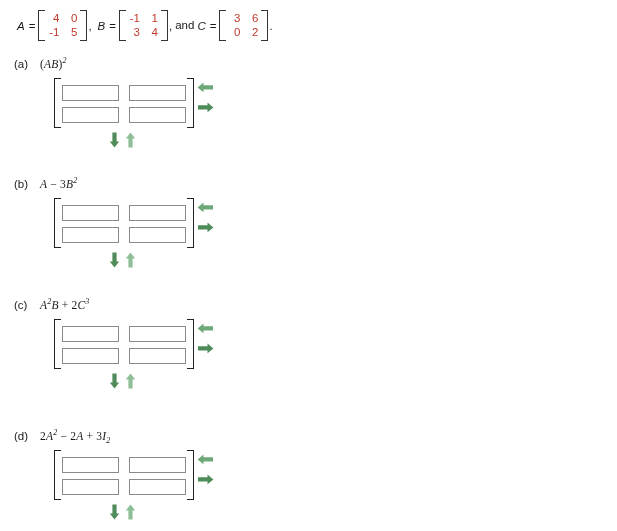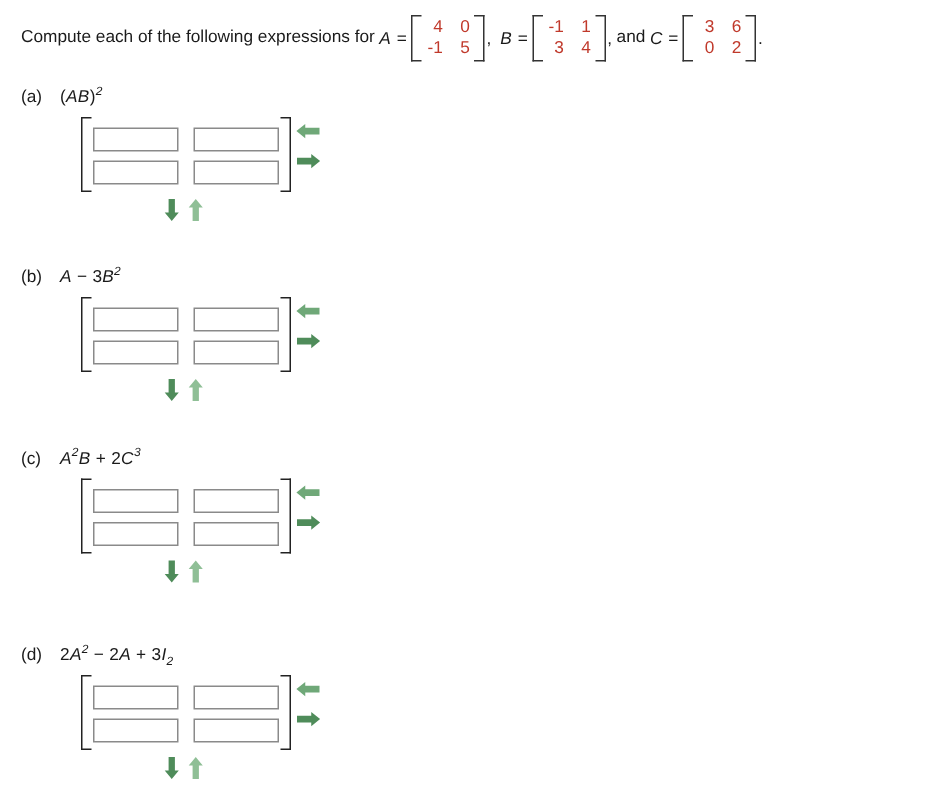--- a/index.html
+++ b/index.html
@@ -75,20 +75,21 @@
     left: 14px;
     top: 0;
     font-size: 11.5px;
     color: #1a1a1a;
     white-space: nowrap;
   }
   .qlabel .tag { display: inline-block; width: 26px; }
   .qlabel .expr {
     font-style: italic;
     letter-spacing: 0.2px;
+    font-family: Liberation Serif, serif;
   }
   .qlabel .expr sup { font-size: 8px; font-style: italic; }
   .qlabel .expr sub { font-size: 8px; font-style: italic; }
   .qlabel .expr .num { font-style: normal; }
 
   
   .ansmtx {
     position: absolute;
     left: 54px;
     top: 22px;
@@ -147,21 +148,20 @@
   .botarrows .ar { position: absolute; top: 0; width: 11px; height: 16px; }
   .botarrows .ar.down { left: 0; }
   .botarrows .ar.up { left: 16px; }
 
   svg { display: block; overflow: visible; }
 </style>
 </head>
 <body>
 
 <div id="prompt">
-  <span class="txt">Compute each of the following expressions for</span>
   <span class="var">A</span>
   <span class="eq">=</span>
   <span class="mtx">
     <span class="brk l"></span>
     <span class="cells">
       <span>4</span>
       <span>0</span>
       <span>-1</span>
       <span>5</span>
     </span>

